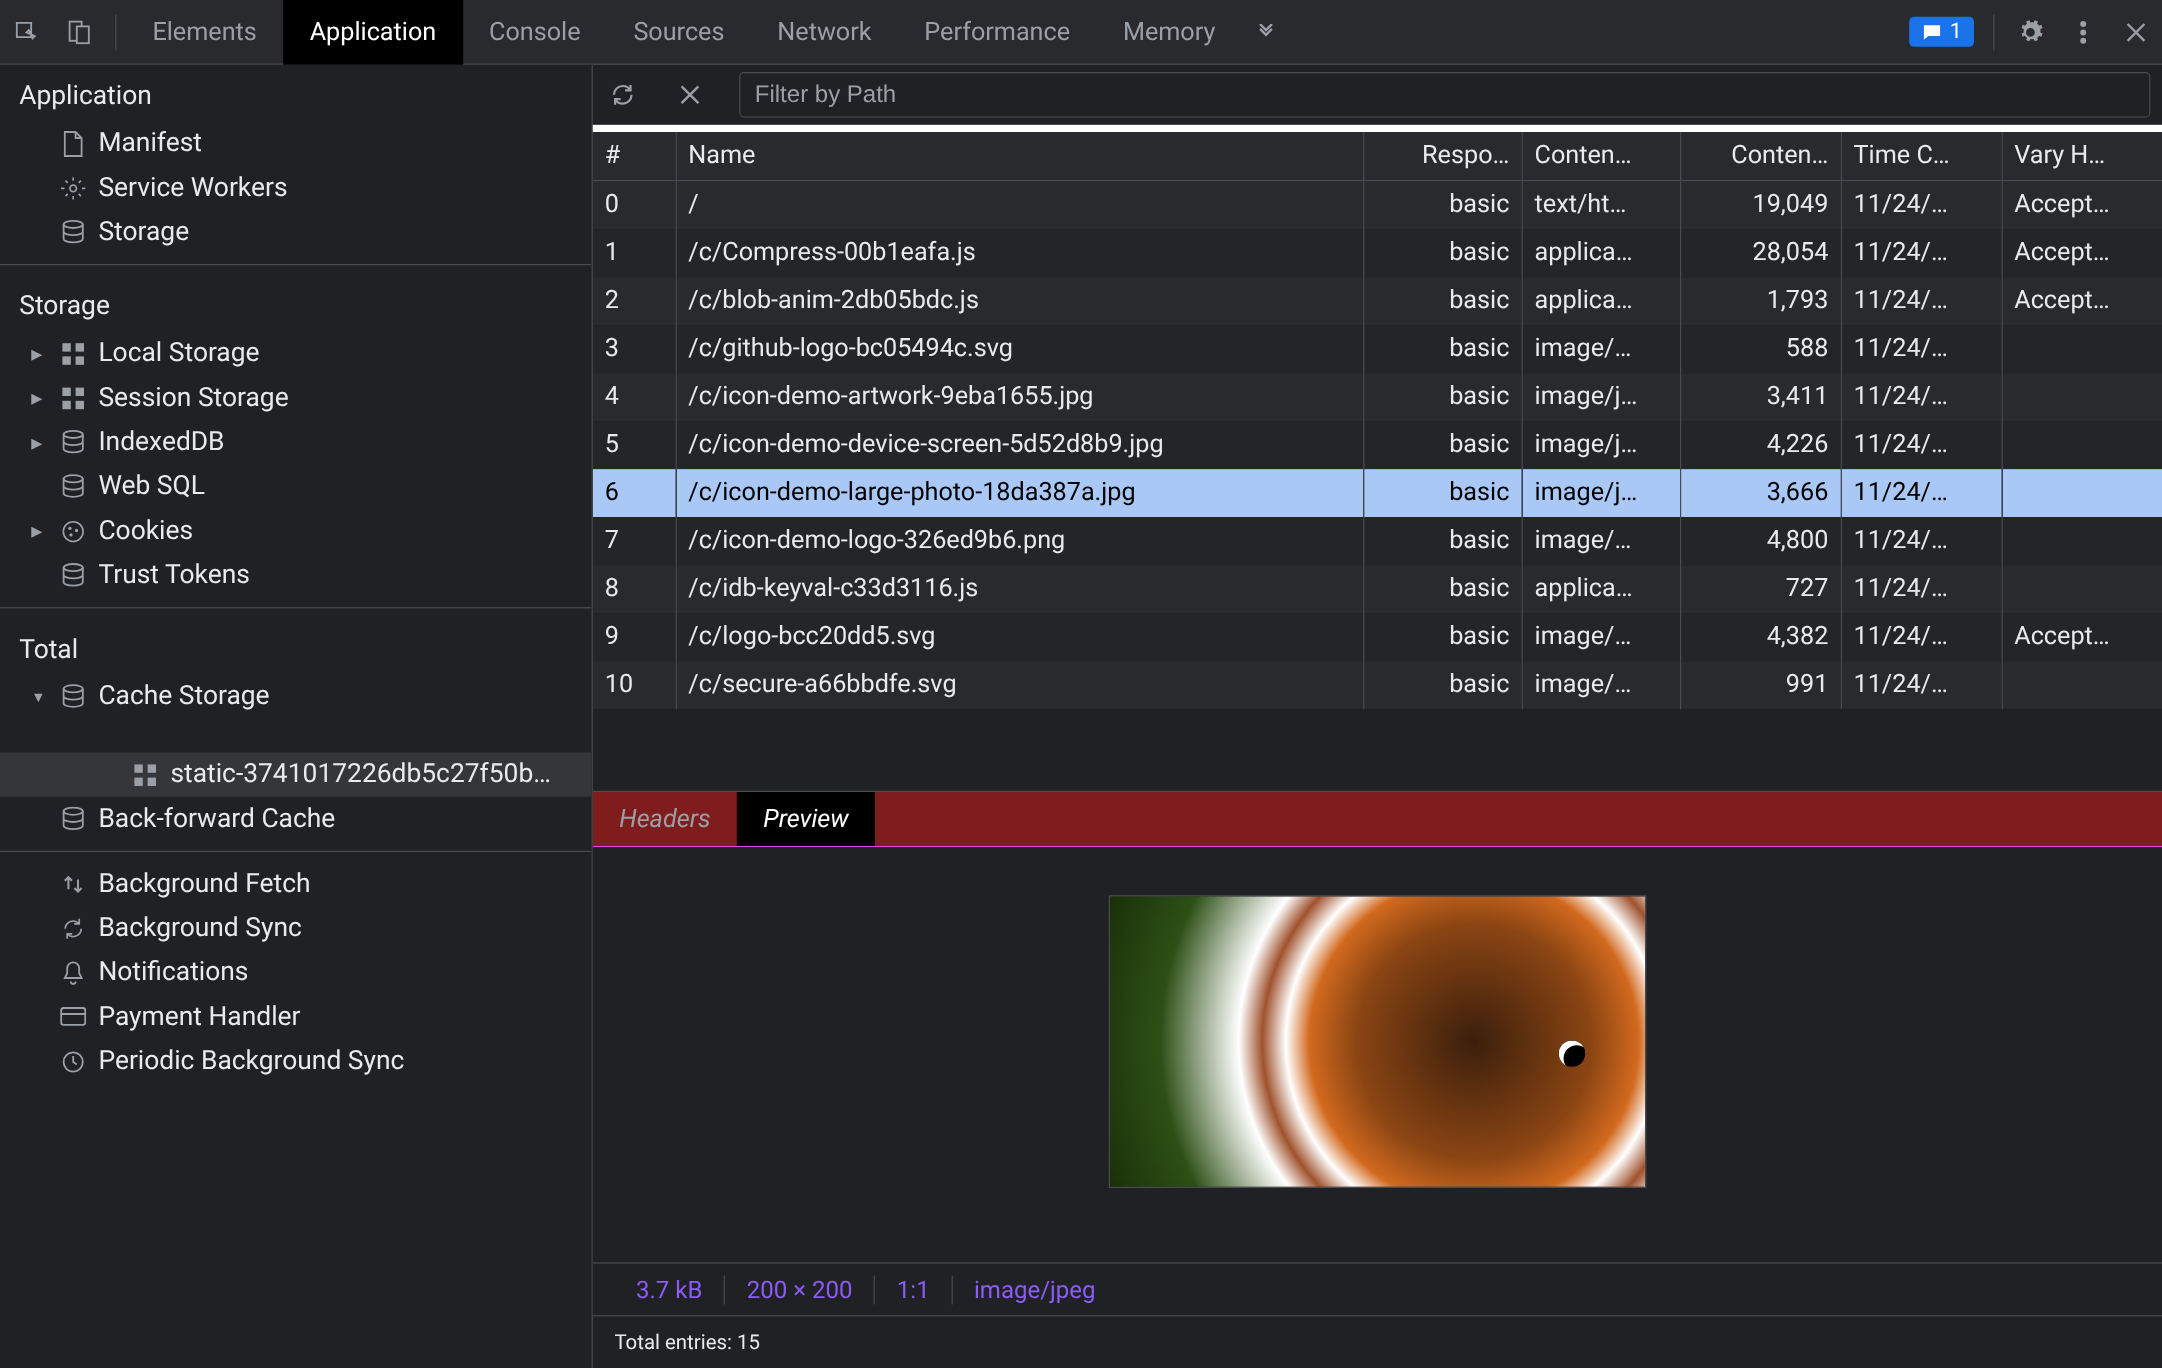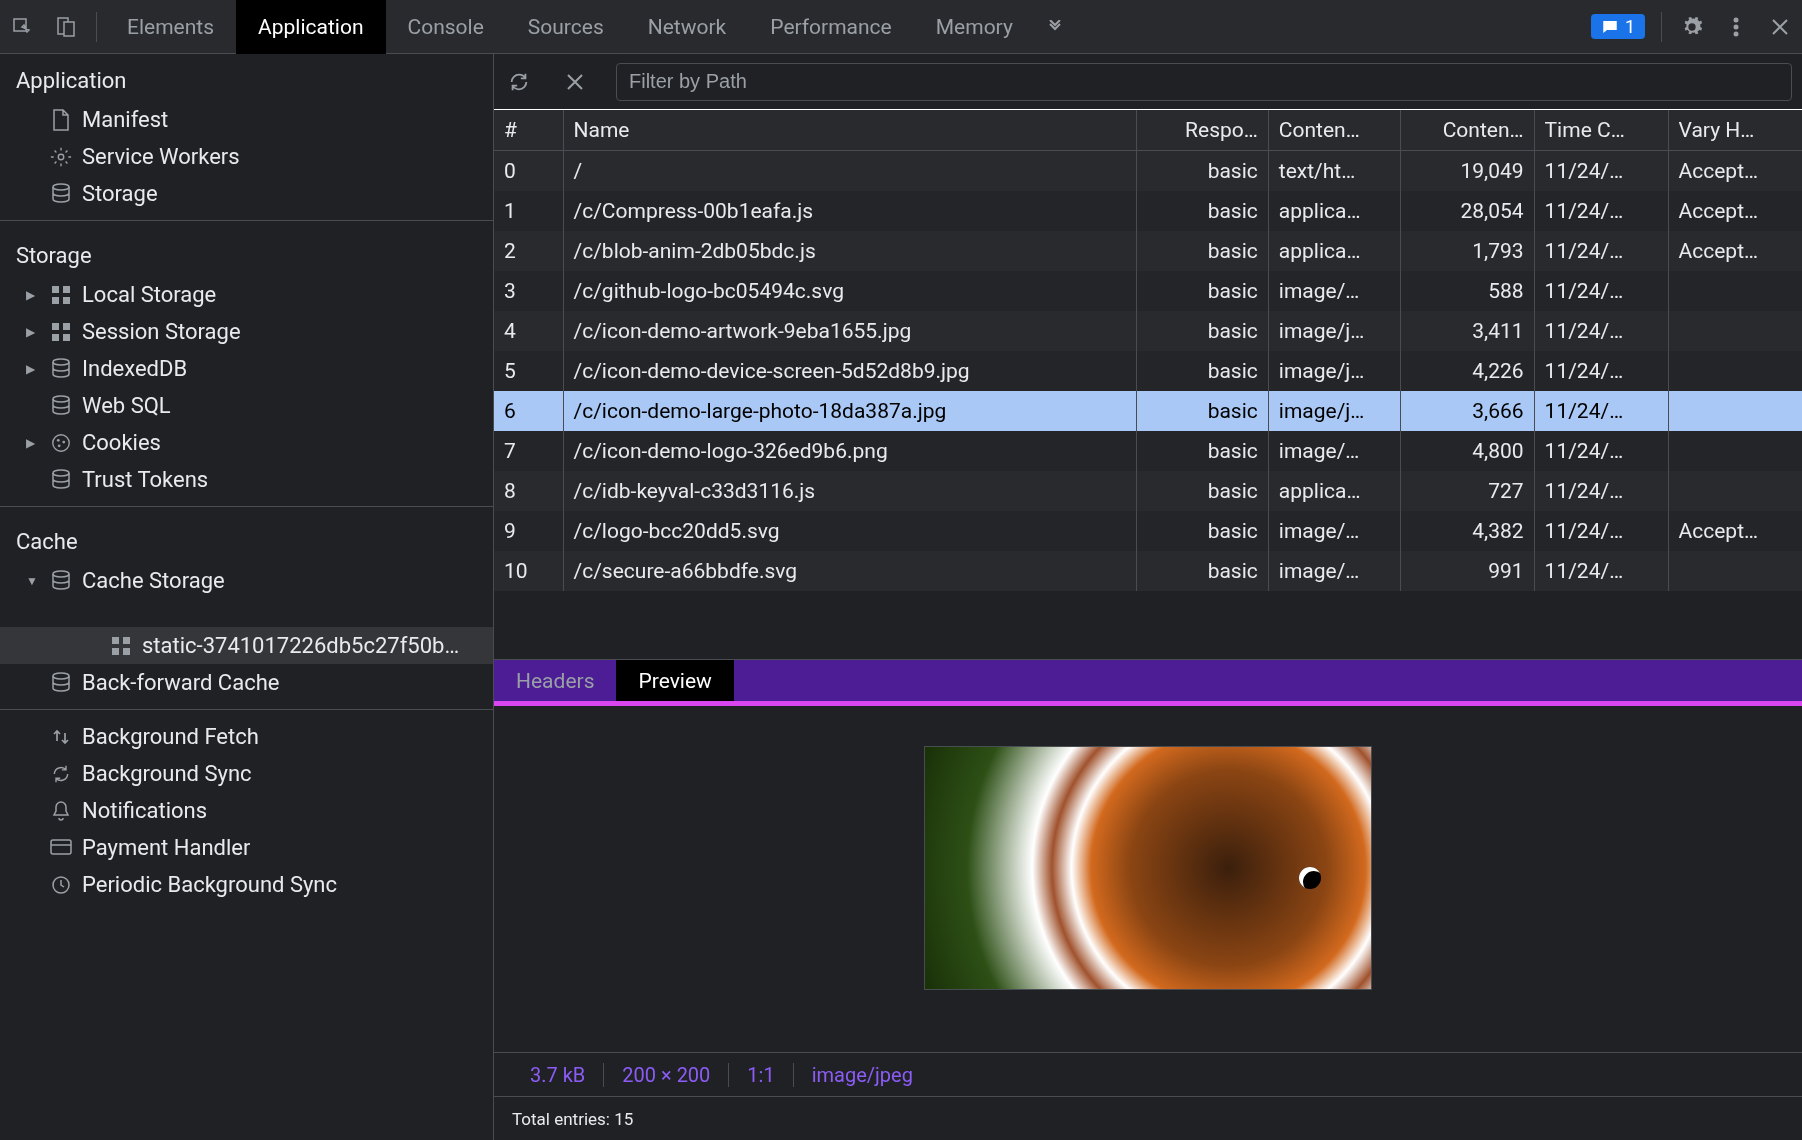--- a/index.html
+++ b/index.html
@@ -120,21 +120,21 @@
   flex: 1;
   display: flex;
   flex-direction: column;
   min-width: 0;
 }
 .filter-bar {
   display: flex;
   align-items: center;
   height: 56px;
   padding: 0 10px;
-  border-bottom: 1px solid #ffffff;
+  border-bottom: 6px solid #ffffff;
   gap: 26px;
 }
 .filter-bar .ficon { width: 30px; display: flex; justify-content: center; color: #9aa0a6; cursor: pointer; }
 .filter-input {
   flex: 1;
   height: 38px;
   background: #202124;
   border: 1px solid #494c50;
   border-radius: 4px;
   padding: 0 12px;
@@ -166,22 +166,23 @@
 .col-resp { width: 126px; text-align:right;}
 .col-ct { width: 126px; }
 .col-cl { width: 128px; text-align: right; }
 .col-tc { width: 128px; }
 .col-vh { width: 128px; }
 
 
 .detail-tabs {
   display: flex;
   height: 46px;
-  border-bottom: 5px solid #d946ef;
-  background: #4c1d95;
+  border-bottom: 1px solid #d946ef;
+  background: #7f1d1d;
+  font-style: italic;
 }
 .detail-tab {
   padding: 0 22px;
   display: flex;
   align-items: center;
   color: #9aa0a6;
   cursor: pointer;
   font-size: 21px;
 }
 .detail-tab.active { background: #000; color: #fff; }
@@ -394,21 +395,21 @@
         <span class="tree-arrow" style="font-size:12px"></span>
         <span class="tree-icon">
           <svg width="20" height="22">
             <ellipse cx="10" cy="4" rx="8" ry="3" fill="none" stroke="currentColor" stroke-width="1.5"></ellipse>
             <path d="M2 4v12c0 1.7 3.6 3 8 3s8-1.3 8-3V4M2 10c0 1.7 3.6 3 8 3s8-1.3 8-3" fill="none" stroke="currentColor" stroke-width="1.5"></path>
           </svg>
         </span>
         <span class="tree-label">Trust Tokens</span>
       </div>
       <div class="section-divider"></div>
-      <div class="section-header">Cache</div>
+      <div class="section-header">Total</div>
       <div class="tree-item">
         <span class="tree-arrow" style="font-size:12px">▼</span>
         <span class="tree-icon">
           <svg width="20" height="22">
             <ellipse cx="10" cy="4" rx="8" ry="3" fill="none" stroke="currentColor" stroke-width="1.5"></ellipse>
             <path d="M2 4v12c0 1.7 3.6 3 8 3s8-1.3 8-3V4M2 10c0 1.7 3.6 3 8 3s8-1.3 8-3" fill="none" stroke="currentColor" stroke-width="1.5"></path>
           </svg>
         </span>
         <span class="tree-label">Cache Storage</span>
       </div>

